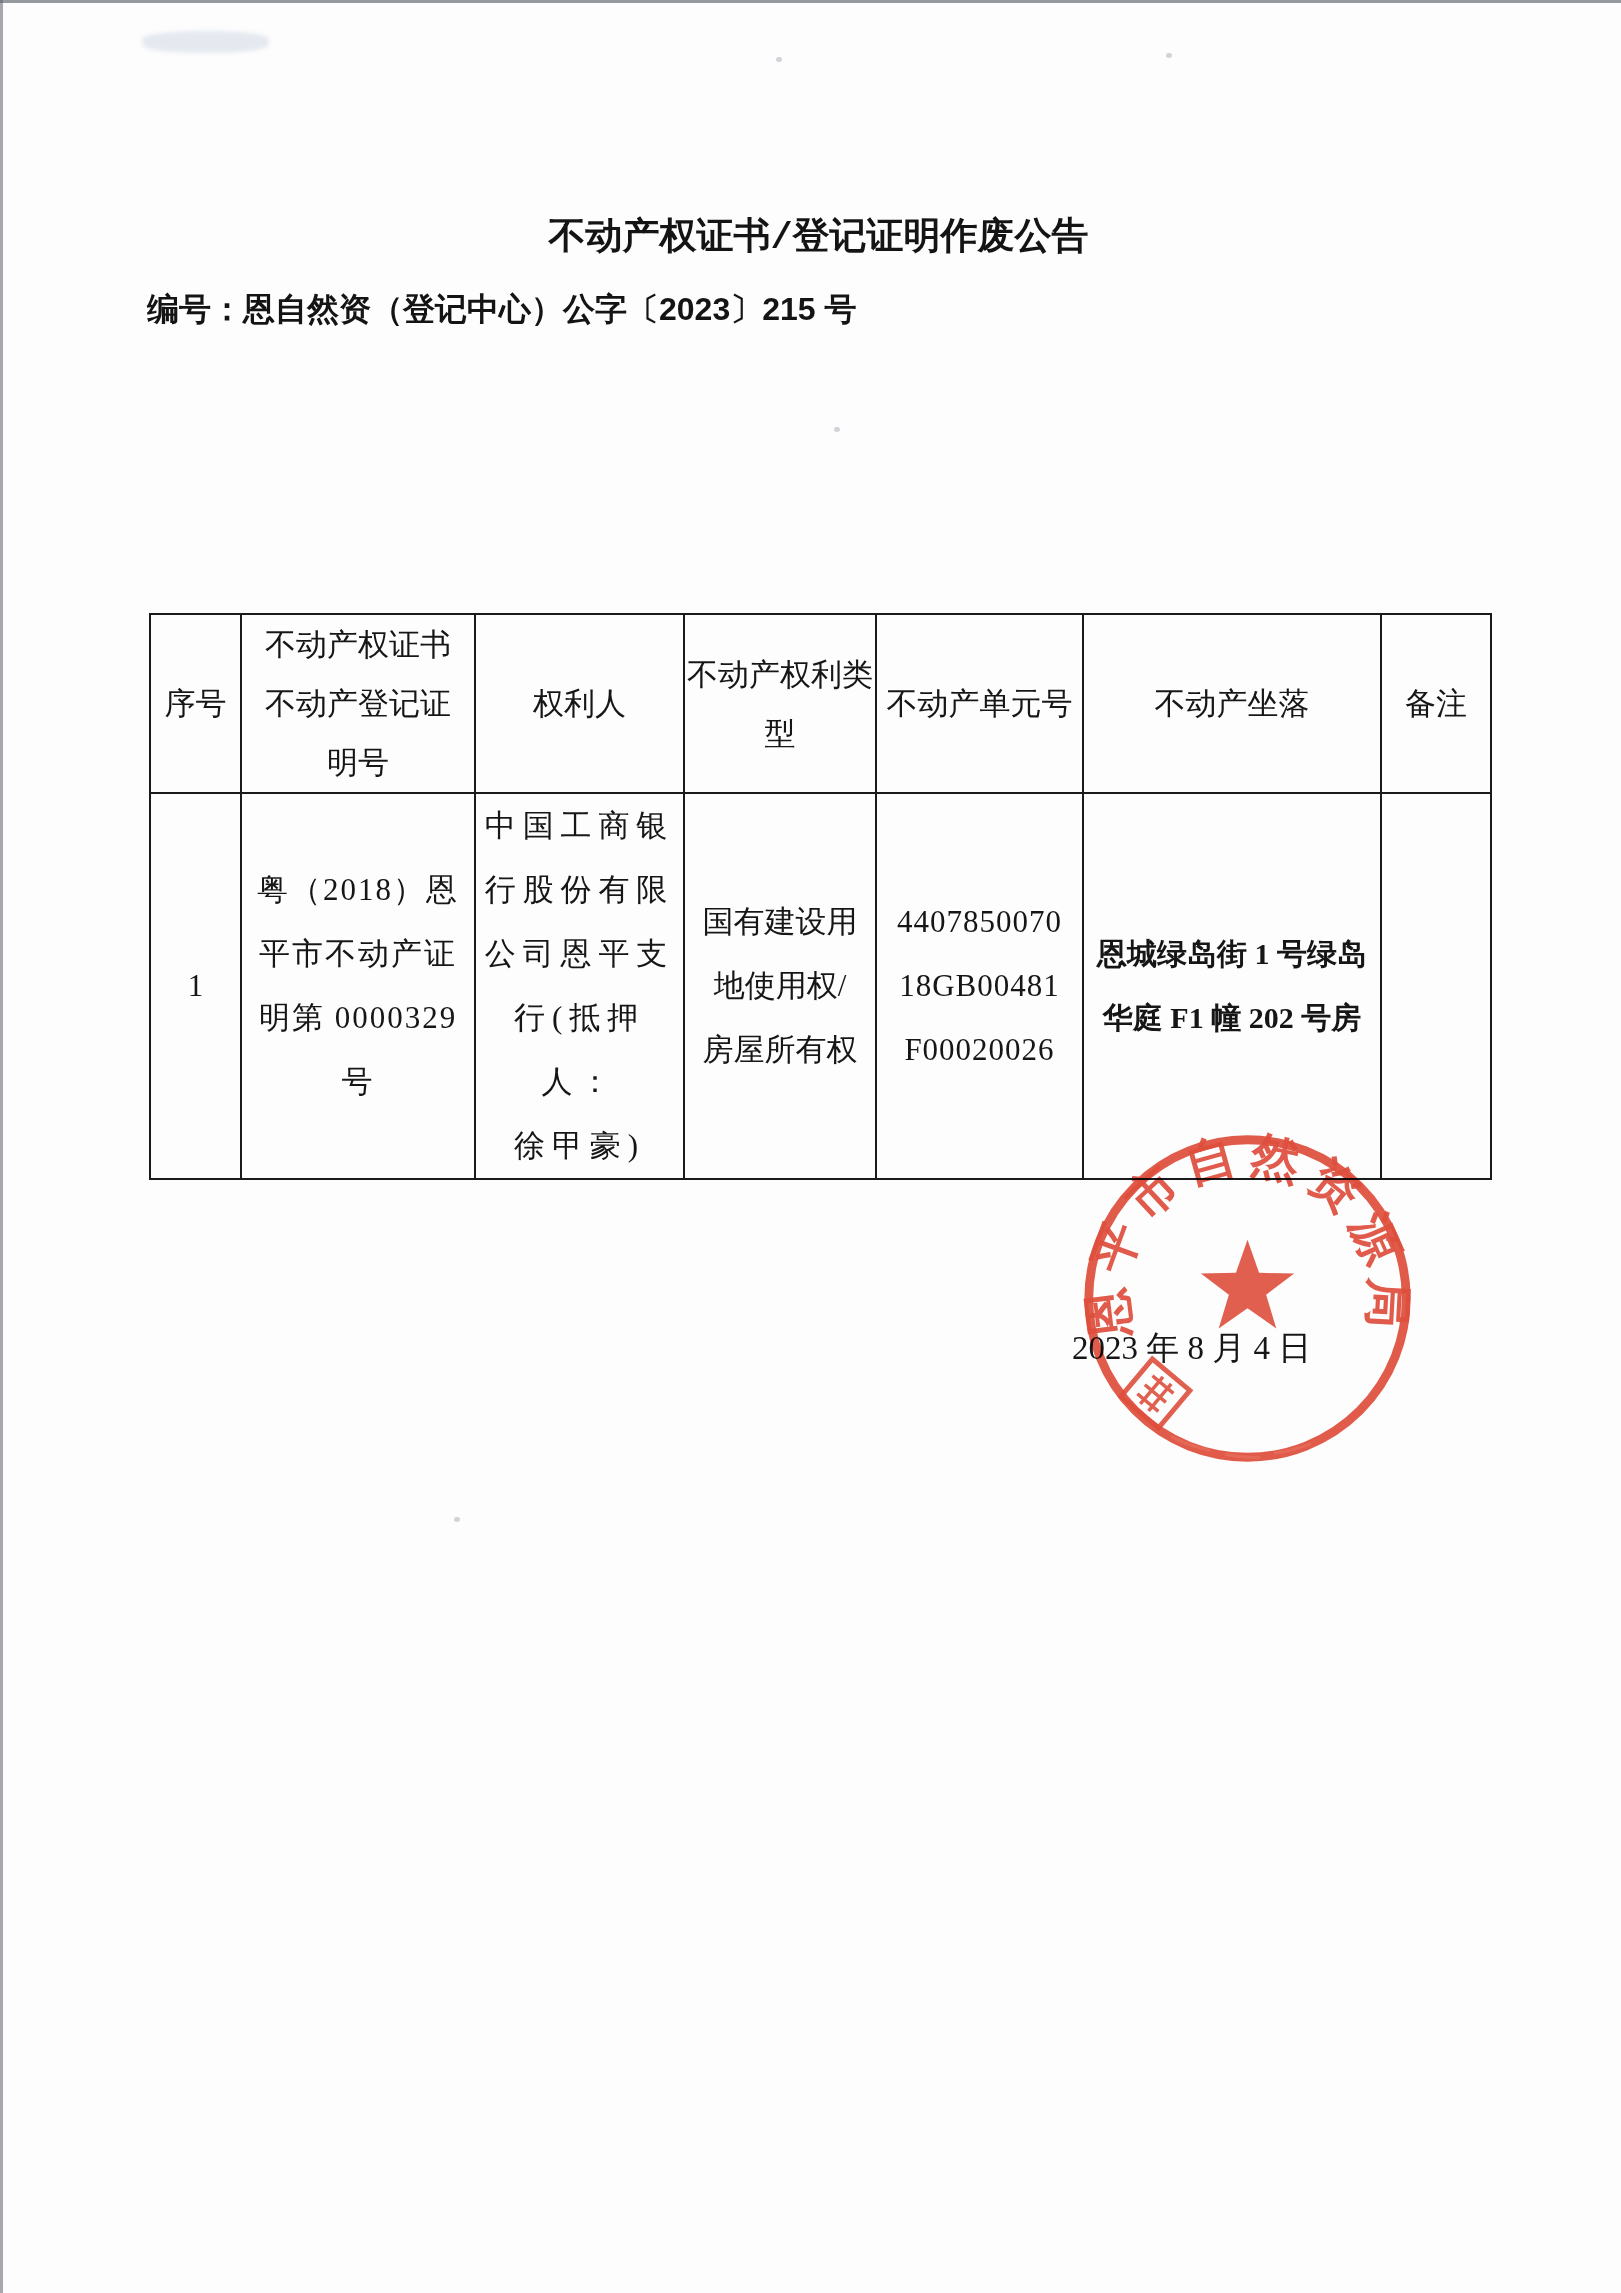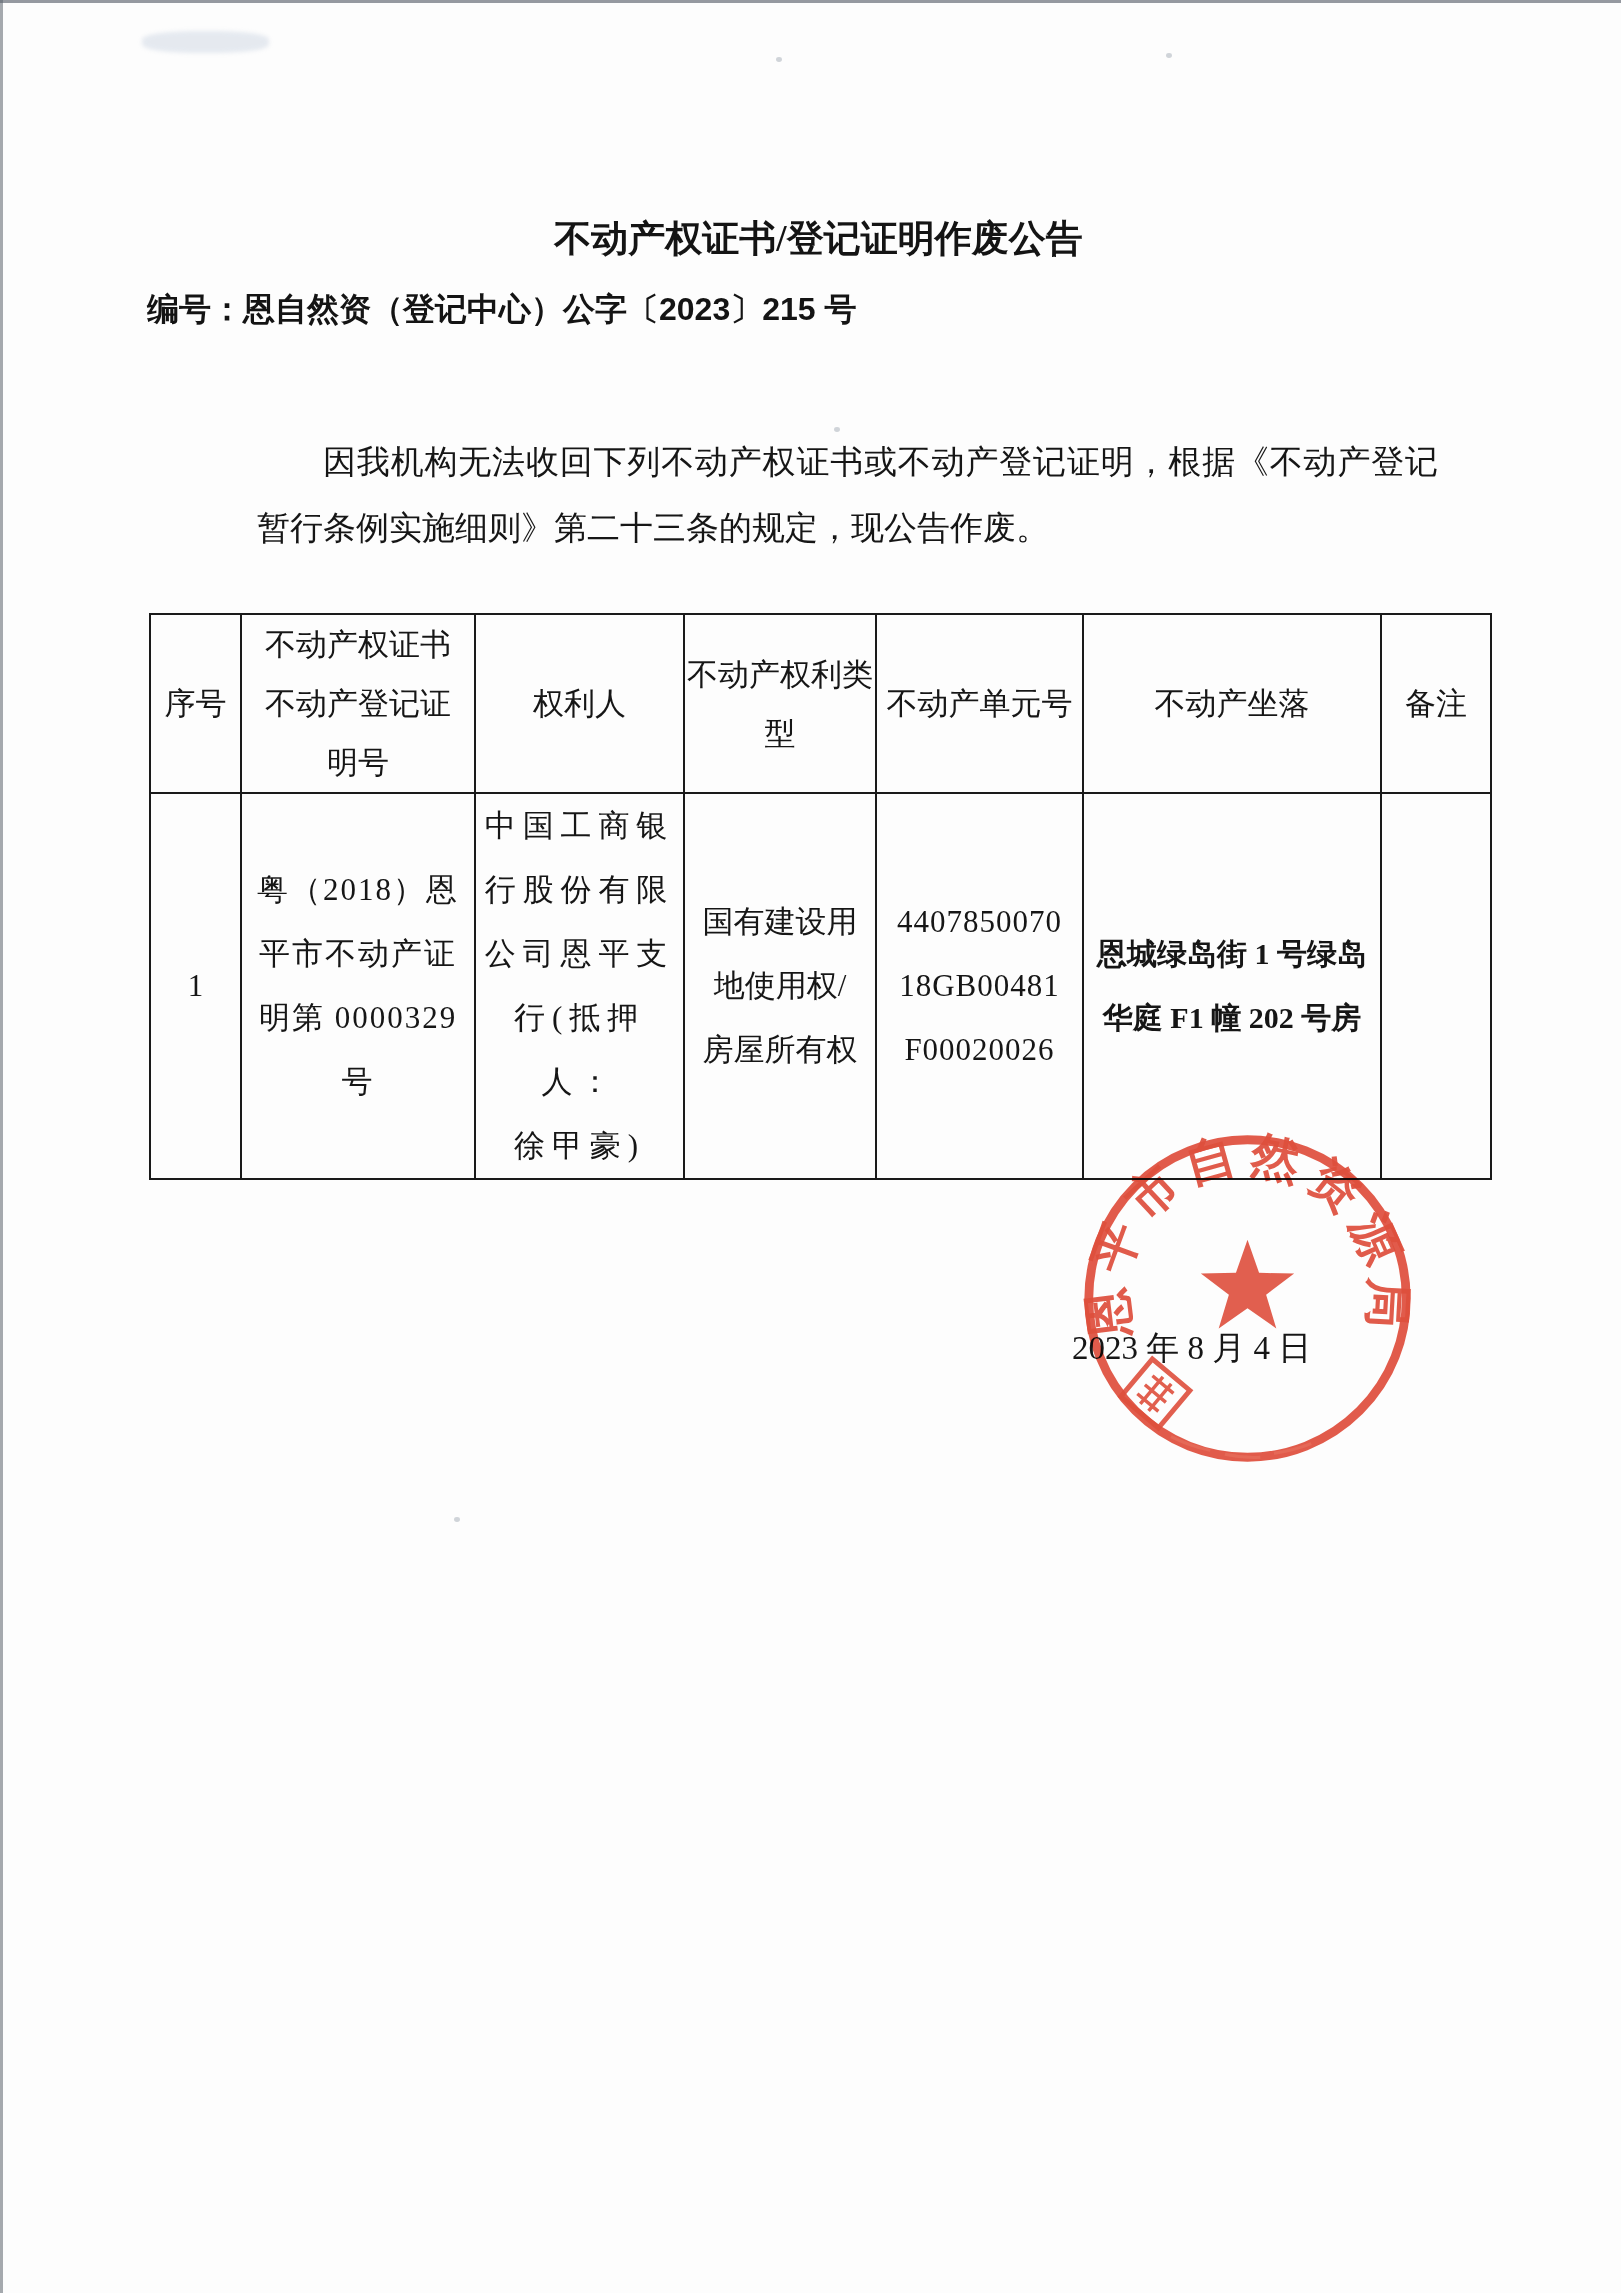--- a/index.html
+++ b/index.html
@@ -17,21 +17,21 @@
   }
   
   .edge-top{position:absolute;left:0;top:0;width:100%;height:2.9px;background:#5d646e;opacity:.65;}
   .edge-left{position:absolute;left:0;top:0;width:2.9px;height:100%;background:#5d646e;opacity:.55;}
   .smudge{position:absolute;background:#b9c6d8;opacity:.35;border-radius:40%;filter:blur(2px);}
   .speck{position:absolute;width:5.9px;height:4.9px;background:#9aa2ad;opacity:.45;border-radius:50%;}
 
   .doc-title{
     position:absolute;left:147px;top:215px;width:1343px;
     text-align:center;
-    font-family:Liberation Serif, serif;
+    font-family:Liberation Mono, monospace;
     font-weight:bold;
     font-size:37px;line-height:47px;
     color:#141414;
   }
   .doc-number{
     position:absolute;left:147px;top:287px;width:1233px;
     text-align:left;
     font-family:"Liberation Sans", sans-serif;
     font-weight:bold;
     font-size:32px;line-height:45px;
@@ -98,21 +98,20 @@
   <div class="smudge" style="left:142px;top:31px;width:127px;height:21.6px;"></div>
   <div class="speck" style="left:776px;top:57px;"></div>
   <div class="speck" style="left:1166px;top:53px;"></div>
   <div class="speck" style="left:454px;top:1517px;"></div>
   <div class="speck" style="left:834px;top:427px;"></div>
 
   <div class="doc-title">不动产权证书/登记证明作废公告</div>
 
   <div class="doc-number">编号：恩自然资（登记中心）公字〔2023〕215 号</div>
 
-  <div class="doc-body">因我机构无法收回下列不动产权证书或不动产登记证明，根据《不动产登记暂行条例实施细则》第二十三条的规定，现公告作废。</div>
 
   <table class="notice">
     <colgroup>
       <col style="width:91px">
       <col style="width:234px">
       <col style="width:209px">
       <col style="width:192px">
       <col style="width:207px">
       <col style="width:298px">
       <col style="width:110px">

